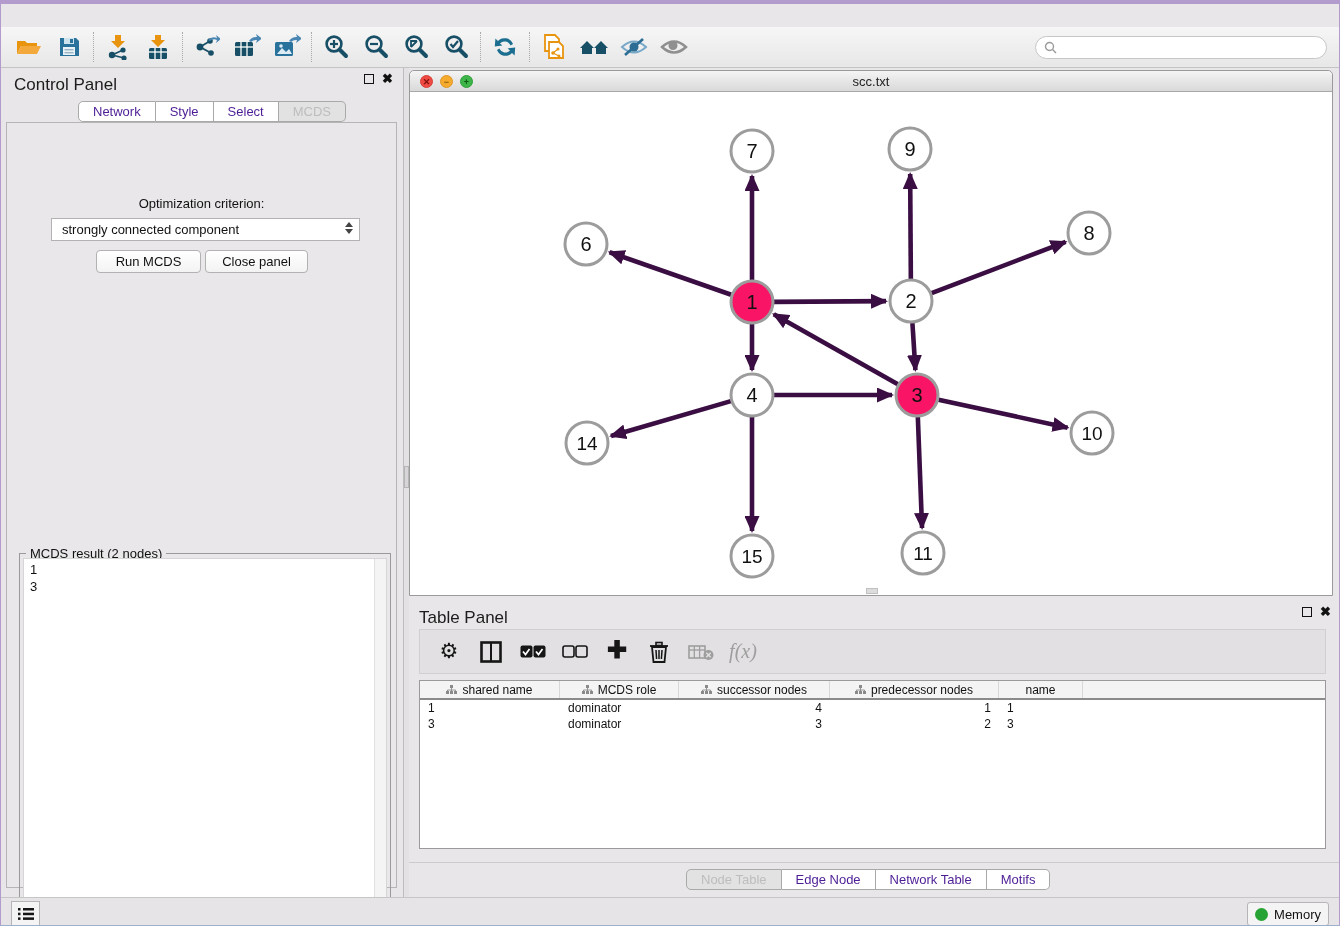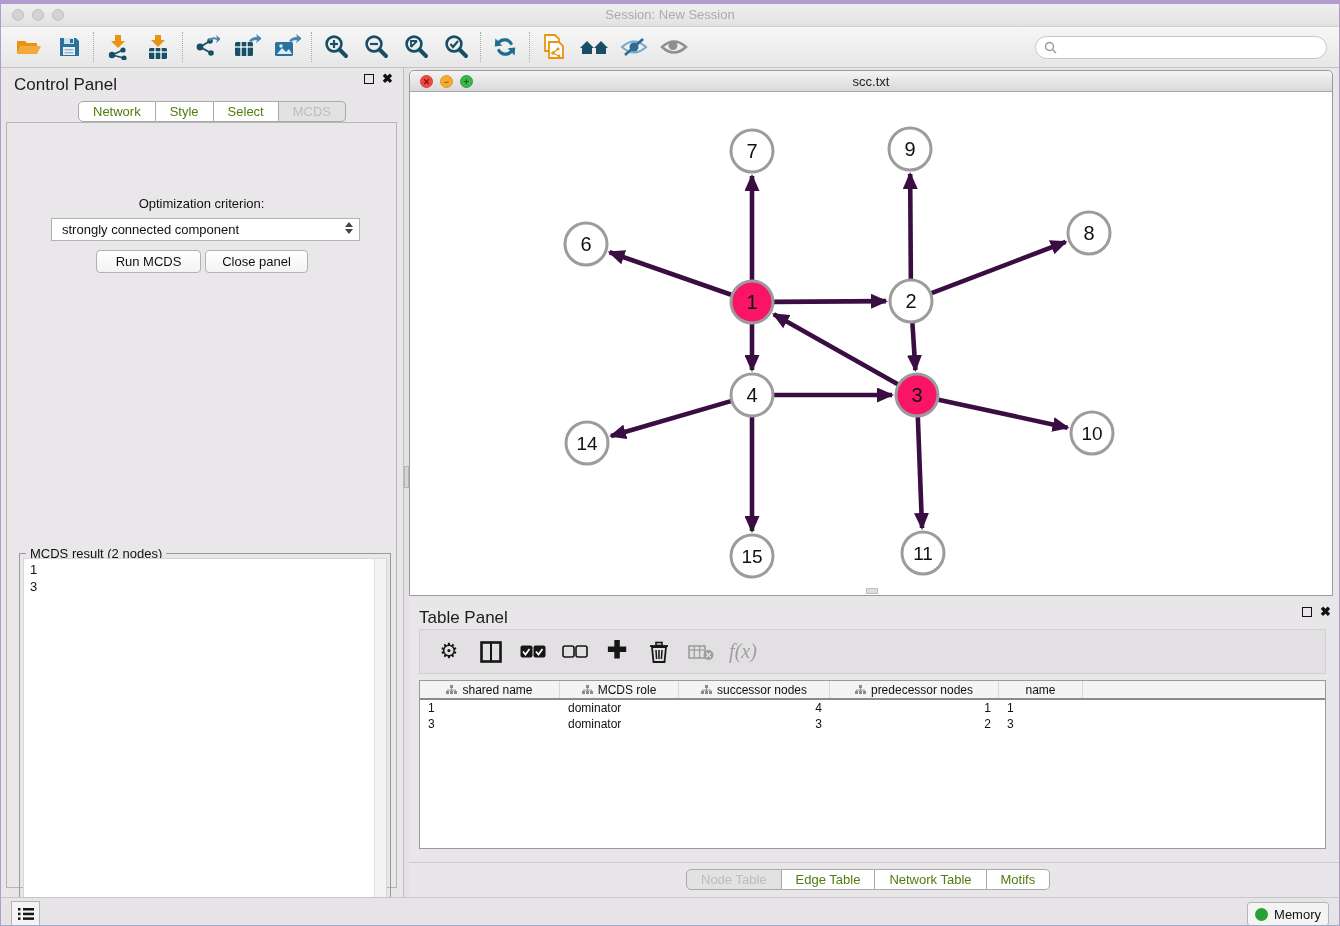--- a/index.html
+++ b/index.html
@@ -17,21 +17,21 @@
   .tb-search{position:absolute;right:12px;top:9px;width:292px;height:23px;border:1px solid #c6c6c6;border-radius:12px;background:#fff;display:flex;align-items:center;padding-left:8px;}
   .tb-search input{border:none;outline:none;flex:1;font-size:12px;background:transparent;margin-left:5px;}
   
   .cpanel{position:absolute;left:0;top:64px;width:402px;height:829px;}
   .panel-head{position:absolute;left:0;top:0;width:100%;height:26px;}
   .panel-title{position:absolute;left:13px;top:7px;font-size:17px;color:#1c1c1c;}
   .wbtns{position:absolute;right:10px;top:6px;display:flex;gap:8px;align-items:center;}
   .wbtn-float{width:10px;height:10px;border:1.5px solid #111;display:inline-block;cursor:pointer;}
   .wbtn-close{font-size:13px;font-weight:bold;color:#111;cursor:pointer;line-height:10px;}
   .seg-tabs{position:absolute;display:flex;}
-  .seg-tab{height:21px;line-height:20px;padding:0 14px;font-size:13px;background:#fff;border:1px solid #a9a9a9;border-left:none;color:#4d7c0f;cursor:pointer;white-space:nowrap;}
+  .seg-tab{height:21px;line-height:20px;padding:0 14px;font-size:13px;background:#fff;border:1px solid #a9a9a9;border-left:none;color:#4c1d95;cursor:pointer;white-space:nowrap;}
   .seg-tab:first-child{border-left:1px solid #a9a9a9;border-radius:5px 0 0 5px;}
   .seg-tab:last-child{border-radius:0 5px 5px 0;text-align:right;}
   .seg-tab.selected{background:#e2e2e2;color:#bdbdbd;}
   .cp-tabs{left:77px;top:33px;position:absolute;display:flex;}
   .cp-body{position:absolute;left:5px;top:54px;width:391px;height:766px;border:1px solid #b5b5b5;background:#e9e7e9;}
   .opt-label{position:absolute;left:0;width:100%;top:73px;text-align:center;font-size:13px;color:#111;}
   .dropdown{position:absolute;left:44px;top:95px;width:309px;height:23px;background:#fff;border:1px solid #b2b2b2;border-radius:0;font-size:13px;color:#111;display:flex;align-items:center;padding-left:10px;cursor:pointer;}
   .dd-stepper{position:absolute;right:6px;top:3px;display:flex;flex-direction:column;gap:2px;}
   .dd-stepper i{width:0;height:0;border-left:4px solid transparent;border-right:4px solid transparent;}
   .dd-up{border-bottom:5px solid #444;}
@@ -74,26 +74,20 @@
   .sb-left{position:absolute;left:10px;top:3px;width:29px;height:25px;background:#f4f4f4;border:1px solid #b5b5b5;display:flex;align-items:center;justify-content:center;cursor:pointer;}
   .sb-mem{position:absolute;right:10px;top:4px;height:24px;background:#f4f4f4;border:1px solid #b5b5b5;border-radius:3px;display:flex;align-items:center;padding:0 7px;gap:6px;cursor:pointer;font-size:13px;color:#111;}
   .mem-dot{width:13px;height:13px;border-radius:50%;background:#27a335;}
   svg{display:block;}
 </style>
 </head>
 <body>
 
 <div id="app">
 
-  <div class="titlebar">
-    <span class="tl-dot" style="left:11px"></span>
-    <span class="tl-dot" style="left:31px"></span>
-    <span class="tl-dot" style="left:51px"></span>
-    <div class="title">Session: New Session</div>
-  </div>
 
   <div class="toolbar" id="main-toolbar">
     <div class="tb-btn">
         <span>
           <svg width="28" height="24" viewBox="0 0 28 24">
             <path d="M2 6 h8 l2 2 h10 v3 H6 L2 19 Z" fill="#e8940f"></path>
             <path d="M6 11 h20 l-4 8 H2 Z" fill="#f3a93c"></path>
           </svg>
         </span>
       </div>
@@ -501,21 +495,21 @@
             <div class="nt-cell" style="width: 151px; text-align: right;">3</div>
             <div class="nt-cell" style="width: 169px; text-align: right;">2</div>
             <div class="nt-cell" style="width: 84px; text-align: left;">3</div>
           </div>
         </div>
     </div>
     <div class="tp-tabbar">
       <div class="tp-line"></div>
       <div class="seg-tabs tp-tabs" id="tp-tabs">
           <div class="seg-tab selected">Node Table</div>
-          <div class="seg-tab">Edge Table</div>
+          <div class="seg-tab">Edge Node</div>
           <div class="seg-tab">Network Table</div>
           <div class="seg-tab">Motifs</div>
         </div>
     </div>
   </div>
 
   <div class="statusbar">
     <div class="sb-left">
       <svg width="16" height="14" viewBox="0 0 16 14">
         <rect x="0" y="1" width="2.5" height="2.5" fill="#161616"></rect>

